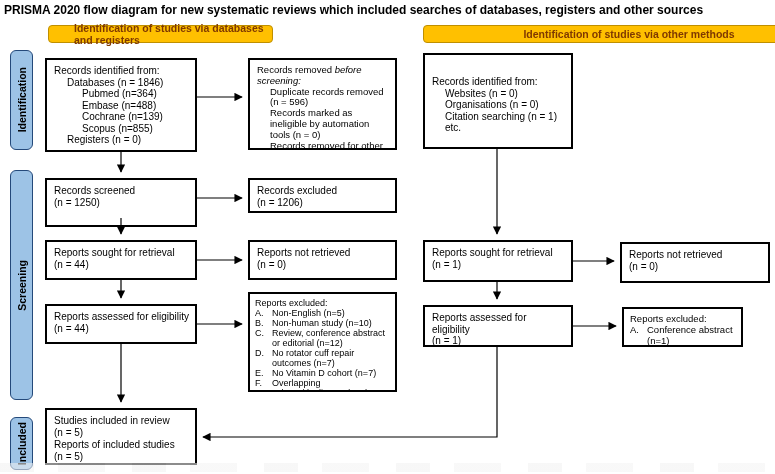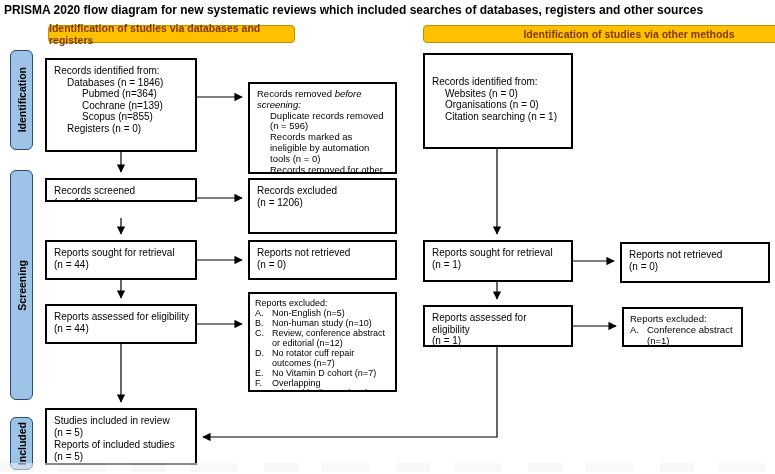--- a/index.html
+++ b/index.html
@@ -3,37 +3,37 @@
 <meta charset="utf-8">
 <style>
   html,body{margin:0;padding:0;background:#ffffff;}
   body{width:775px;height:474px;position:relative;overflow:hidden;
        font-family:"Liberation Sans", sans-serif;color:#000;}
   .abs{position:absolute;box-sizing:border-box;}
   .title{left:4px;top:3px;width:768px;font-size:12px;font-weight:bold;letter-spacing:0px;}
   .hdr{top:25px;height:18px;background:#FFC000;border:1.5px solid #BF8F00;border-radius:4px;
        display:flex;align-items:center;justify-content:center;
        font-size:10.5px;font-weight:bold;color:#7F3900;}
-  .hdr-db{left:48px;width:247px;}
+  .hdr-db{left:48px;width:225px;padding-left:25px;}
   .hdr-other{left:423px;width:412px;align-items:center;}
   .stage{left:10px;width:23px;background:#9DC3E6;border:1.5px solid #24497A;border-radius:6px;
          display:flex;align-items:center;justify-content:center;}
   .stage span{writing-mode:vertical-rl;transform:rotate(180deg);
          font-size:10.5px;font-weight:bold;color:#000;white-space:nowrap;}
   .st-id{top:50px;height:100px;}
   .st-sc{top:170px;height:230px;}
   .st-in{top:417px;height:53px;}
   .box{background:#fff;border:2px solid #000;overflow:hidden;font-size:10px;line-height:11.5px;
        padding:5px 4px 1px 7px;}
   .colL{left:45px;width:152px;}
   .colM{left:248px;width:149px;}
   .colR1{left:423px;width:150px;}
   .ind1{padding-left:13px;}
   .ind2{padding-left:28px;}
-  .b-removed{font-size:9.5px;line-height:10.8px;margin-top:24px;}
+  .b-removed{font-size:9.5px;line-height:10.8px;}
   .b-removed .item{padding-left:13px;}
   .b-identified-other{padding-top:21px;}
   .xlist{font-size:9px;line-height:10px;padding:4px 2px 2px 5px;}
   .xrow{display:flex;}
   .xrow .k{width:17px;flex:0 0 17px;}
   .xrow .t{flex:1;}
   .xsm{font-size:9.5px;line-height:11px;}
   svg.arrows{position:absolute;left:0;top:0;width:775px;height:474px;pointer-events:none;}
   .caption-strip{left:0;top:463px;width:775px;height:9px;opacity:.55;
       background:repeating-linear-gradient(90deg,#f1f1f1 0 34px,#ffffff 34px 58px,#f3f3f3 58px 105px,#ffffff 105px 132px);}
@@ -58,26 +58,27 @@
   <span>Screening</span>
 </div>
 <div class="abs stage st-in">
   <span>Included</span>
 </div>
 
 <div class="abs box colL" style="top:58px;height:94px;">
   <div>Records identified from:</div>
   <div class="ind1">Databases (n = 1846)</div>
   <div class="ind2">Pubmed (n=364)</div>
+  <div class="ind2">Embase (n=488)</div>
   <div class="ind2">Cochrane (n=139)</div>
   <div class="ind2">Scopus (n=855)</div>
   <div class="ind1">Registers (n = 0)</div>
 </div>
 
-<div class="abs box colL" style="top:178px;height:24px;">
+<div class="abs box colL" style="top:178px;height:49px;">
   <div>Records screened</div>
   <div>(n = 1250)</div>
 </div>
 
 <div class="abs box colL" style="top:240px;height:40px;">
   <div>Reports sought for retrieval</div>
   <div>(n = 44)</div>
 </div>
 
 <div class="abs box colL" style="top:304px;height:40px;">
@@ -92,21 +93,21 @@
   <div>(n = 5)</div>
 </div>
 
 <div class="abs box colM b-removed" style="top:58px;height:92px;">
   <div><span>Records removed </span><i>before screening:</i></div>
   <div class="item">Duplicate records removed (n = 596)</div>
   <div class="item">Records marked as ineligible by automation tools (n = 0)</div>
   <div class="item">Records removed for other reasons (n = 0)</div>
 </div>
 
-<div class="abs box colM" style="top:178px;height:56px;">
+<div class="abs box colM" style="top:178px;height:35px;">
   <div>Records excluded</div>
   <div>(n = 1206)</div>
 </div>
 
 <div class="abs box colM" style="top:240px;height:40px;">
   <div>Reports not retrieved</div>
   <div>(n = 0)</div>
 </div>
 
 <div class="abs box colM xlist" style="top:292px;height:100px;">
@@ -135,20 +136,21 @@
     <span class="k">F.</span>
       <span class="t">Overlapping cohorts/duplicates (n=2)</span>
   </div>
 </div>
 
 <div class="abs box colR1 b-identified-other" style="top:53px;height:96px;">
   <div>Records identified from:</div>
   <div class="ind1">Websites (n = 0)</div>
   <div class="ind1">Organisations (n = 0)</div>
   <div class="ind1">Citation searching (n = 1)</div>
+  <div class="ind1">etc.</div>
 </div>
 
 <div class="abs box colR1" style="top:240px;height:42px;">
   <div>Reports sought for retrieval</div>
   <div>(n = 1)</div>
 </div>
 
 <div class="abs box colR1" style="top:305px;height:42px;">
   <div>Reports assessed for eligibility</div>
   <div>(n = 1)</div>

